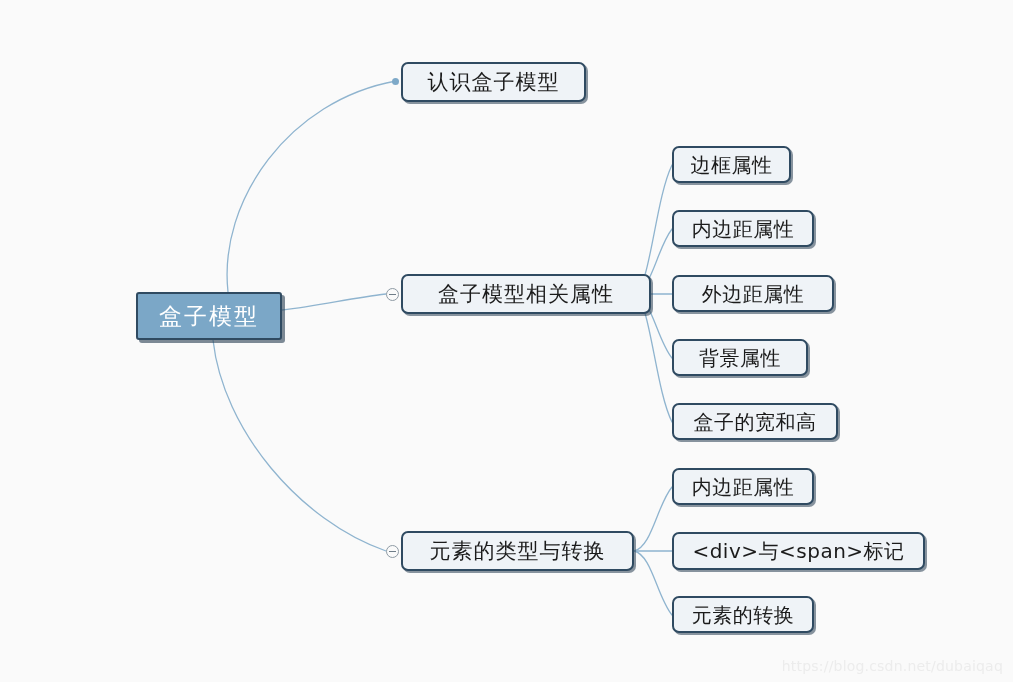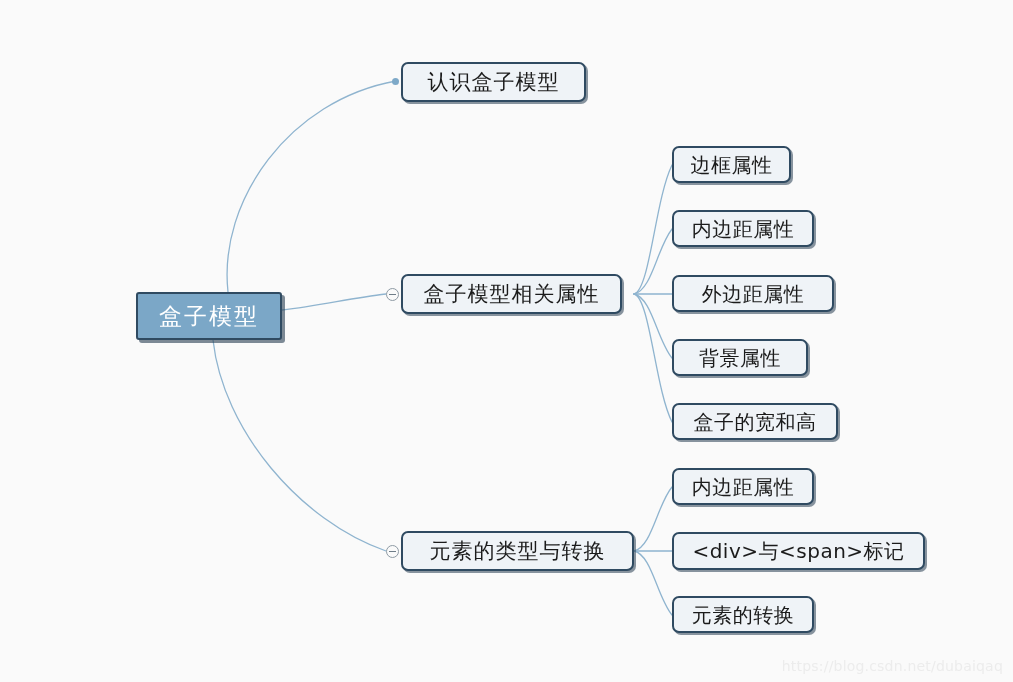--- a/index.html
+++ b/index.html
@@ -121,21 +121,21 @@
       <path d="M 634,551 C 652,555 657,597 672,615" fill="none" stroke="#8fb4cf" stroke-width="1.3" stroke-linecap="round"></path>
     </svg>
 
   <div id="nodes-layer">
       <div class="node root" style="left: 136px; top: 292px; width: 146px; height: 48px;">
         <span class="node-label">盒子模型</span>
       </div>
       <div class="node branch" style="left: 401px; top: 62px; width: 185px; height: 40px;">
         <span class="node-label">认识盒子模型</span>
       </div>
-      <div class="node branch" style="left: 401px; top: 274px; width: 221px; height: 40px;">
+      <div class="node branch" style="left: 401px; top: 274px; width: 250px; height: 40px;">
         <span class="node-label">盒子模型相关属性</span>
       </div>
       <div class="node leaf" style="left: 672px; top: 146px; width: 119px; height: 37px;">
         <span class="node-label">边框属性</span>
       </div>
       <div class="node leaf" style="left: 672px; top: 210px; width: 142px; height: 37px;">
         <span class="node-label">内边距属性</span>
       </div>
       <div class="node leaf" style="left: 672px; top: 275px; width: 162px; height: 37px;">
         <span class="node-label">外边距属性</span>

